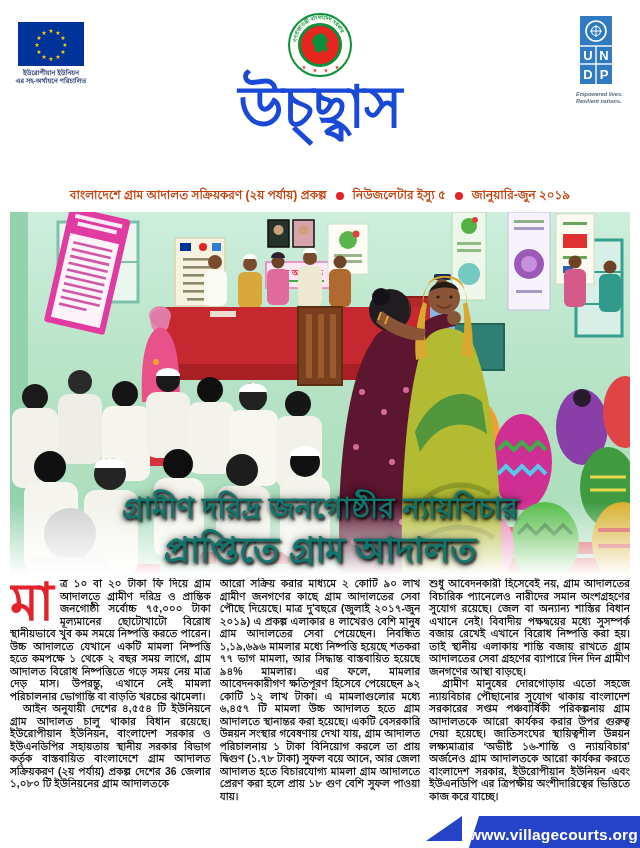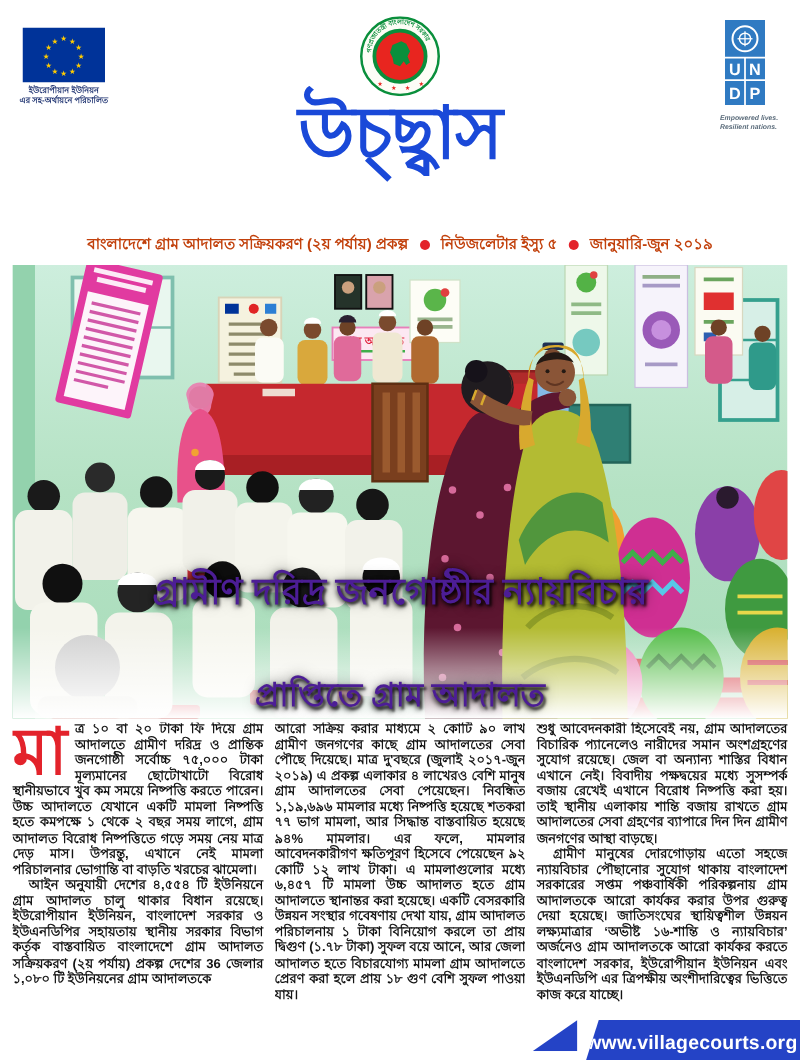--- a/index.html
+++ b/index.html
@@ -18,24 +18,24 @@
        font-size:58px;font-weight:bold;color:#1a49d8;line-height:1.0;letter-spacing:-1px;}
   .issue-line{position:absolute;top:186px;left:0;width:640px;text-align:center;
        font-size:12px;font-weight:bold;color:#c2410c;white-space:nowrap;}
   .issue-line .dot{display:inline-block;width:8px;height:8px;border-radius:50%;
        background:#e3232b;margin:0 9px;vertical-align:middle;}
 
   
   .photo{position:absolute;top:212px;left:10px;width:620px;height:363px;}
   .photo svg{display:block;}
   .photo-headline{position:absolute;left:0;right:0;bottom:2px;text-align:center;
-       color:#4c1d95;font-weight:bold;line-height:1.32;
+       color:#0f766e;font-weight:bold;line-height:1.32;
        text-shadow:0 2px 4px rgba(0,0,0,.85),0 0 10px rgba(0,0,0,.5),2px 2px 2px rgba(0,0,0,.6);}
   .photo-headline .hl1{font-size:29px;}
-  .photo-headline .hl2{font-size:26px;margin-top:45px;}
+  .photo-headline .hl2{font-size:35px;}
 
   
   .article{position:absolute;top:578px;left:10px;width:620px;height:264px;
        display:flex;gap:9px;}
   .col{flex:1;min-width:0;text-align:justify;font-size:10.4px;line-height:12.5px;
        font-weight:bold;color:#131313;overflow:hidden;}
   .col p{margin:0;}
   .col p.indent{text-indent:13px;}
   .dropcap{float:left;font-size:52px;line-height:42px;color:#e3232b;font-weight:bold;
        margin:3px 6px 0 0;}

